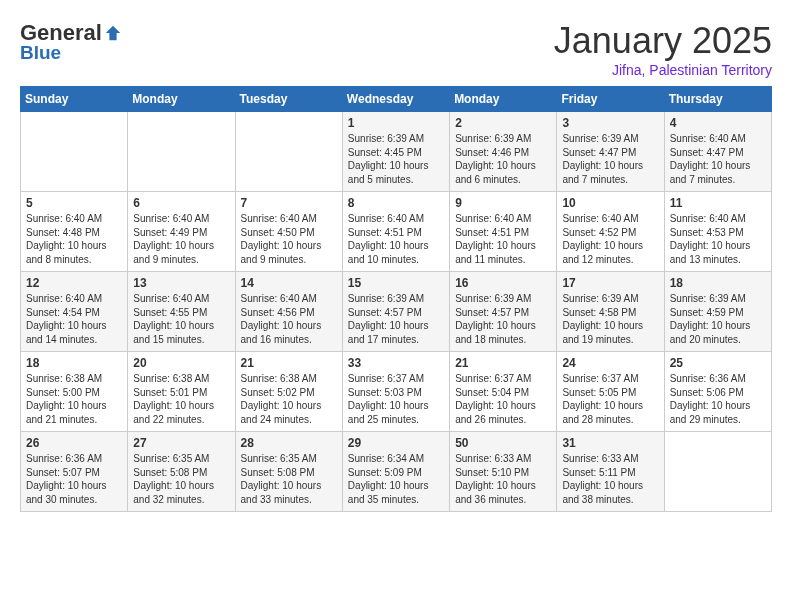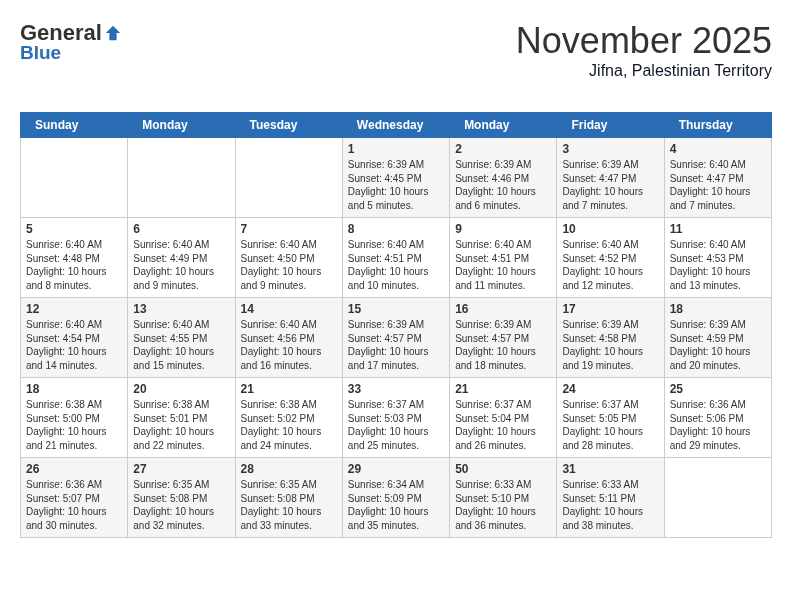--- a/index.html
+++ b/index.html
@@ -7,21 +7,21 @@
       font-family: Arial, sans-serif;
       background: #fff;
       width: 792px;
       min-height: 612px;
       padding: 20px;
     }
     .header {
       display: flex;
       justify-content: space-between;
       align-items: flex-start;
-      margin-bottom: 32px;
+      margin-bottom: 8px;
     }
     .logo {
       display: flex;
       flex-direction: column;
       align-items: flex-start;
     }
     .logo-text {
       display: flex;
       align-items: center;
       font-size: 22px;
@@ -37,33 +37,33 @@
     }
     .title-area {
       text-align: right;
     }
     .month-title {
       font-size: 36px;
       font-weight: normal;
       color: #333;
     }
     .subtitle {
-      font-size: 16px;
-      color: #0f172a;
+      font-size: 14px;
+      color: #6d28d9;
     }
     .calendar {
       width: 100%;
       border-collapse: collapse;
       font-size: 10.5px;
     }
     .calendar th {
       background-color: #2a6db5;
       color: white;
       text-align: left;
-      padding: 5px 14px;
+      padding: 5px 4px;
       font-size: 12px;
       font-weight: bold;
       border: 1px solid #2a6db5;
     }
     .calendar td {
       vertical-align: top;
       border: 1px solid #ccc;
       padding: 4px 5px;
       width: 107px;
       min-height: 80px;
@@ -94,21 +94,21 @@
   <div class="logo">
     <div class="logo-text">
       <span class="logo-general">General</span>
       <svg class="logo-icon" viewBox="0 0 20 20">
         <polygon points="10,2 18,10 14,10 14,18 6,18 6,10 2,10" fill="#2a6db5"></polygon>
       </svg>
     </div>
     <span class="logo-blue" style="font-size:19px;font-weight:bold;margin-top:-4px;">Blue</span>
   </div>
   <div class="title-area">
-    <div class="month-title">November 2025</div>
+    <div class="month-title">January 2025</div>
     <div class="subtitle">Jifna, Palestinian Territory</div>
   </div>
 </div>
 
 <table class="calendar">
   <thead>
     <tr id="weekday-header">
     <th>Sunday</th>
         <th>Monday</th>
         <th>Tuesday</th>

